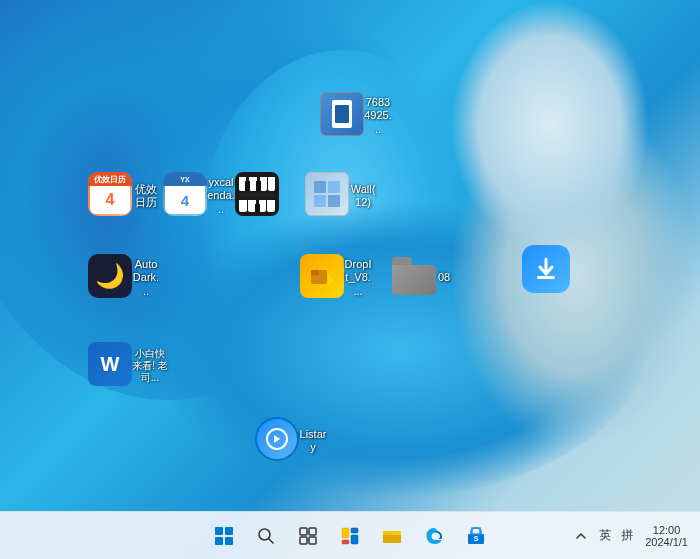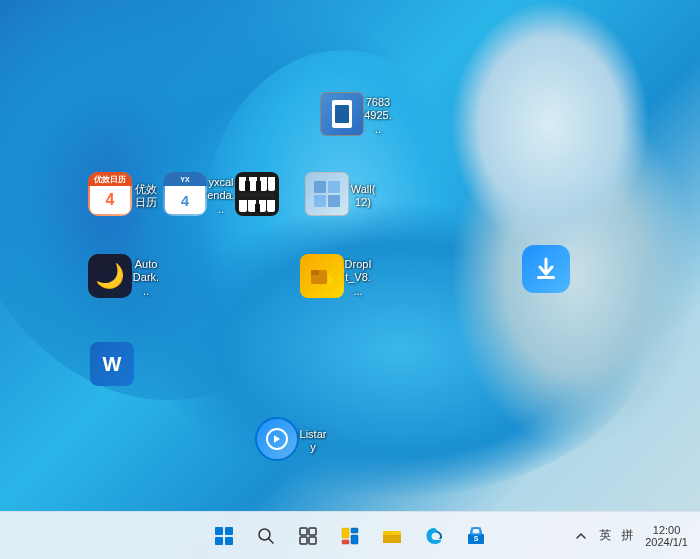--- a/index.html
+++ b/index.html
@@ -266,40 +266,50 @@
         <svg width="28" height="28" viewBox="0 0 28 28">
           <rect x="3" y="8" width="16" height="14" rx="2" fill="#d4860a"></rect>
           <rect x="3" y="8" width="8" height="5" rx="1" fill="#b87000"></rect>
           <path d="M20 12 L26 18 L20 24 Z" fill="#ffd700"></path>
         </svg>
       </div>
     </div>
     <div class="icon-label">DropIt_V8....</div>
   </div>
 
+  <div class="icon" style="left:390px;top:252px;">
+    <div class="icon-img">
+      <div style="width:44px;height:38px;position:relative;">
+        <div style="position:absolute;top:0;left:0;width:20px;height:8px;background:#8a8a8a;border-radius:4px 4px 0 0;"></div>
+        <div style="position:absolute;bottom:0;left:0;right:0;height:30px;background:linear-gradient(135deg,#9a9a9a,#7a7a7a);border-radius:0 4px 4px 4px;"></div>
+      </div>
+    </div>
+    <div class="icon-label">08</div>
+  </div>
 
   <div class="icon" style="left:522px;top:245px;">
     <div class="icon-img">
       <div style="width:48px;height:48px;background:linear-gradient(135deg,#1e90ff,#4db8ff);border-radius:12px;display:flex;align-items:center;justify-content:center;">
         <svg width="30" height="30" viewBox="0 0 30 30">
           <path d="M15 5 L15 18 M9 13 L15 20 L21 13" stroke="white" stroke-width="3" stroke-linecap="round" stroke-linejoin="round" fill="none"></path>
           <rect x="6" y="22" width="18" height="3" rx="1.5" fill="white"></rect>
         </svg>
       </div>
     </div>
     <div class="icon-label"></div>
   </div>
 
 
   <div class="icon" style="left:88px;top:340px;width:80px;">
     <div class="icon-img">
       <div style="width:44px;height:44px;background:linear-gradient(135deg,#1565c0,#1976d2);border-radius:8px;display:flex;align-items:center;justify-content:center;">
         <div style="color:white;font-size:20px;font-weight:bold;">W</div>
       </div>
     </div>
+    <div class="icon-label" style="font-size:10px;">小白快来看! 老司...</div>
   </div>
 
   <div class="icon" style="left:255px;top:415px;">
     <div class="icon-img">
       <div style="width:44px;height:44px;background:linear-gradient(135deg,#1e90ff,#5bb3f0);border-radius:50%;display:flex;align-items:center;justify-content:center;border:2px solid #0070d4;">
         <svg width="26" height="26" viewBox="0 0 26 26">
           <circle cx="13" cy="13" r="10" fill="none" stroke="white" stroke-width="2"></circle>
           <path d="M10 9 L16 13 L10 17 Z" fill="white"></path>
         </svg>
       </div>

